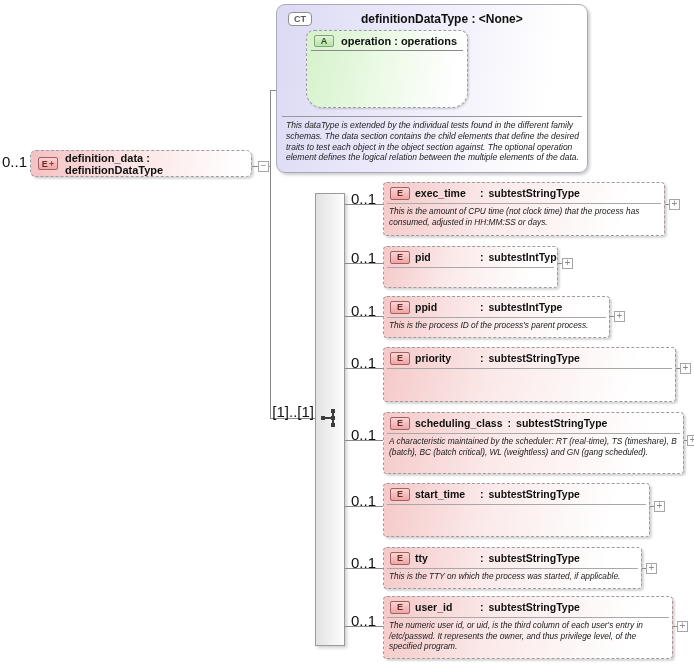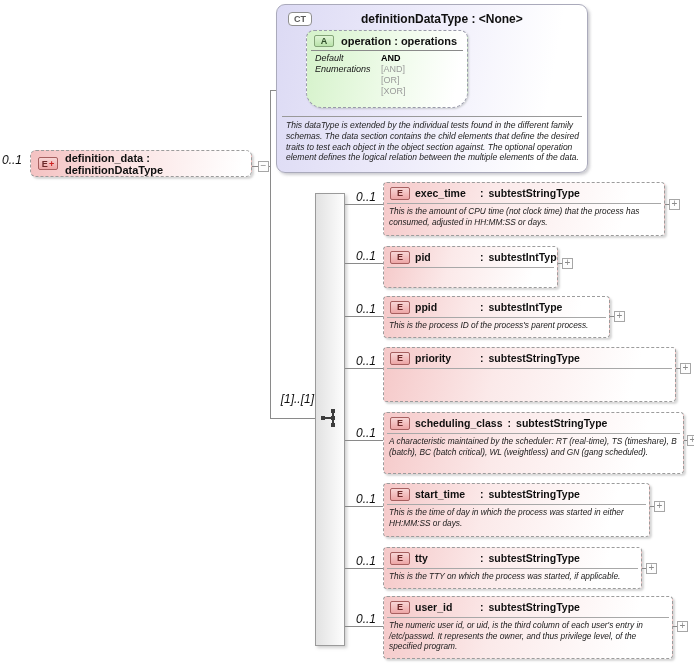--- a/index.html
+++ b/index.html
@@ -3,21 +3,21 @@
 <meta charset="utf-8">
 <style>
   * { margin:0; padding:0; box-sizing:border-box; }
   html,body { background:#fff; }
   body { font-family:"Liberation Sans", sans-serif; }
   .canvas { position:relative; width:694px; height:668px; background:#fff; overflow:hidden; }
 
   .wires { position:absolute; left:0; top:0; z-index:0; }
 
   
-  .card { position:absolute; font-style:italic; font-size:12px; color:#111; z-index:3; }
+  .card { position:absolute; font-size:15px; color:#111; z-index:3; }
   .toggle { position:absolute; width:11px; height:11px; border:1px solid #a6a6a6; background:#fdfdfd;
             color:#8a8a8a; font-size:10px; line-height:8px; text-align:center; z-index:3;
             cursor:pointer; }
 
   
   .ctbox { position:absolute; left:276px; top:4px; width:312px; height:169px;
            border:1px solid #aab; border-radius:9px; z-index:1;
            background:linear-gradient(100deg,#dcdaf4 0%,#eceafa 40%,#ffffff 85%);
            box-shadow:2px 2px 3px rgba(130,130,140,.4); }
   .ct-head { position:absolute; left:11px; top:7px; display:flex; align-items:center; gap:8px; }
@@ -107,48 +107,38 @@
       <span class="ct-icon">CT</span>
       <span class="ct-title">definitionDataType : &lt;None&gt;</span>
     </div>
 
     <div class="attrbox">
       <div class="attr-head">
         <span class="a-icon">A</span>
         <span class="attr-title">operation : operations</span>
       </div>
       <div class="attr-sep"></div>
-      <div class="facets">
-        <span class="f-label">Default</span>
-        <span class="f-val bold">AND</span>
-        <span class="f-label">Enumerations</span>
-        <span class="f-val">[AND]</span>
-        <span class="f-label"></span>
-        <span class="f-val">[OR]</span>
-        <span class="f-label"></span>
-        <span class="f-val">[XOR]</span>
-      </div>
     </div>
 
     <div class="ct-sep"></div>
     <div class="ct-ann">This dataType is extended by the individual tests found in the different family schemas.  The data section contains the child elements that define the desired traits to test each object in the object section against.  The optional operation element defines the logical relation between the multiple elements of the data.</div>
   </div>
 
   <div class="card" style="left:2px;top:153px;width:22px;">0..1</div>
   <div class="rootel">
     <span class="eicon">
         <span>E</span>
         <span class="plussign">+</span>
       </span>
     <span>definition_data : definitionDataType</span>
   </div>
   <div class="toggle" style="left:258px;top:161px;">−</div>
 
   <div class="bar"></div>
-  <div class="card" style="left:272px;top:392px;width:42px;text-align:right;">[1]..[1]</div>
+  <div class="card" style="left:272px;top:403px;width:42px;text-align:right;">[1]..[1]</div>
   <svg class="seq" width="20" height="20">
     <g fill="#3c3c3c" stroke="#3c3c3c" stroke-width="1.2" shape-rendering="crispEdges">
       <line x1="2" y1="10" x2="13" y2="10"></line>
       <line x1="13" y1="3" x2="13" y2="17"></line>
       <rect x="0.5" y="8" width="4" height="4" stroke="none"></rect>
       <rect x="11" y="1" width="4" height="4" stroke="none"></rect>
       <rect x="11" y="8" width="4" height="4" stroke="none"></rect>
       <rect x="11" y="15" width="4" height="4" stroke="none"></rect>
     </g>
   </svg>
@@ -218,21 +208,20 @@
 
   <div class="card" style="left:346px;top:492px;width:30px;text-align:right;">0..1</div>
   <div class="el" style="top:483px;width:267px;height:54px;">
     <div class="el-head">
         <span class="eicon">E</span>
         <span class="el-name">start_time</span>
         <span>:</span>
         <span>subtestStringType</span>
       </div>
     <div class="el-sep"></div>
-    <div class="el-ann">This is the time of day in which the process was started in either HH:MM:SS or days.</div>
   </div>
   <div class="toggle" style="left:654px;top:501px;">+</div>
 
   <div class="card" style="left:346px;top:554px;width:30px;text-align:right;">0..1</div>
   <div class="el" style="top:547px;width:259px;height:42px;">
     <div class="el-head">
         <span class="eicon">E</span>
         <span class="el-name">tty</span>
         <span>:</span>
         <span>subtestStringType</span>

